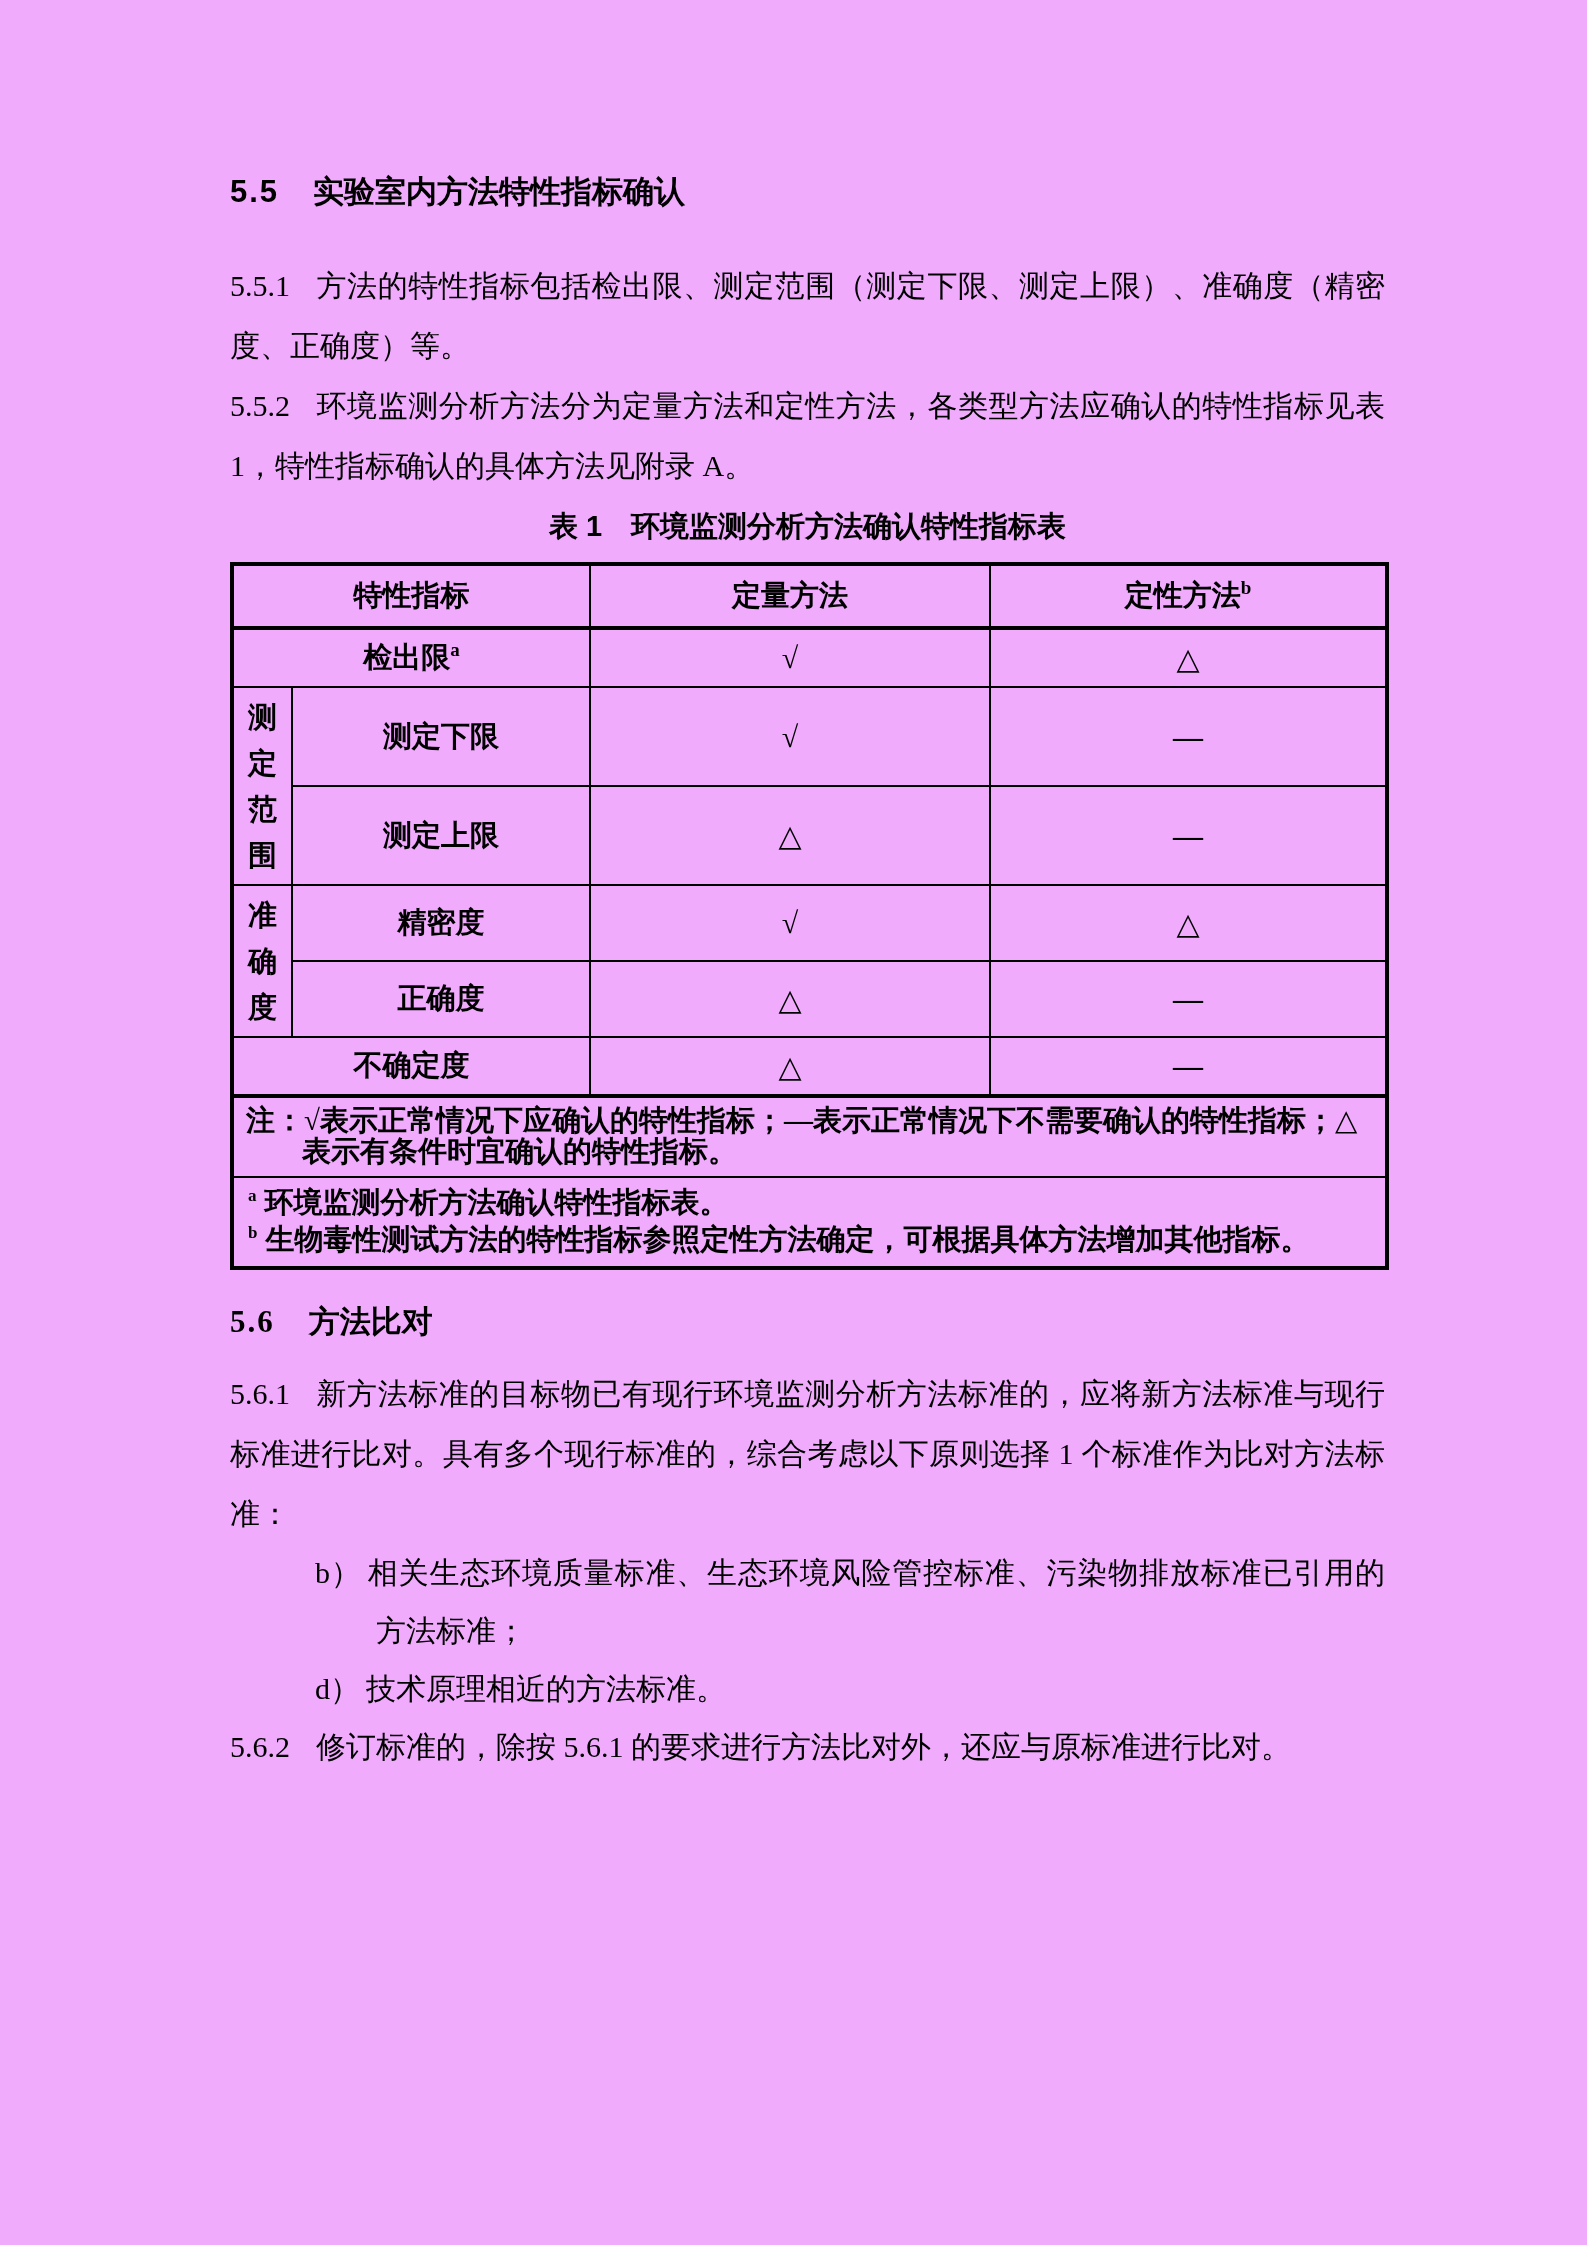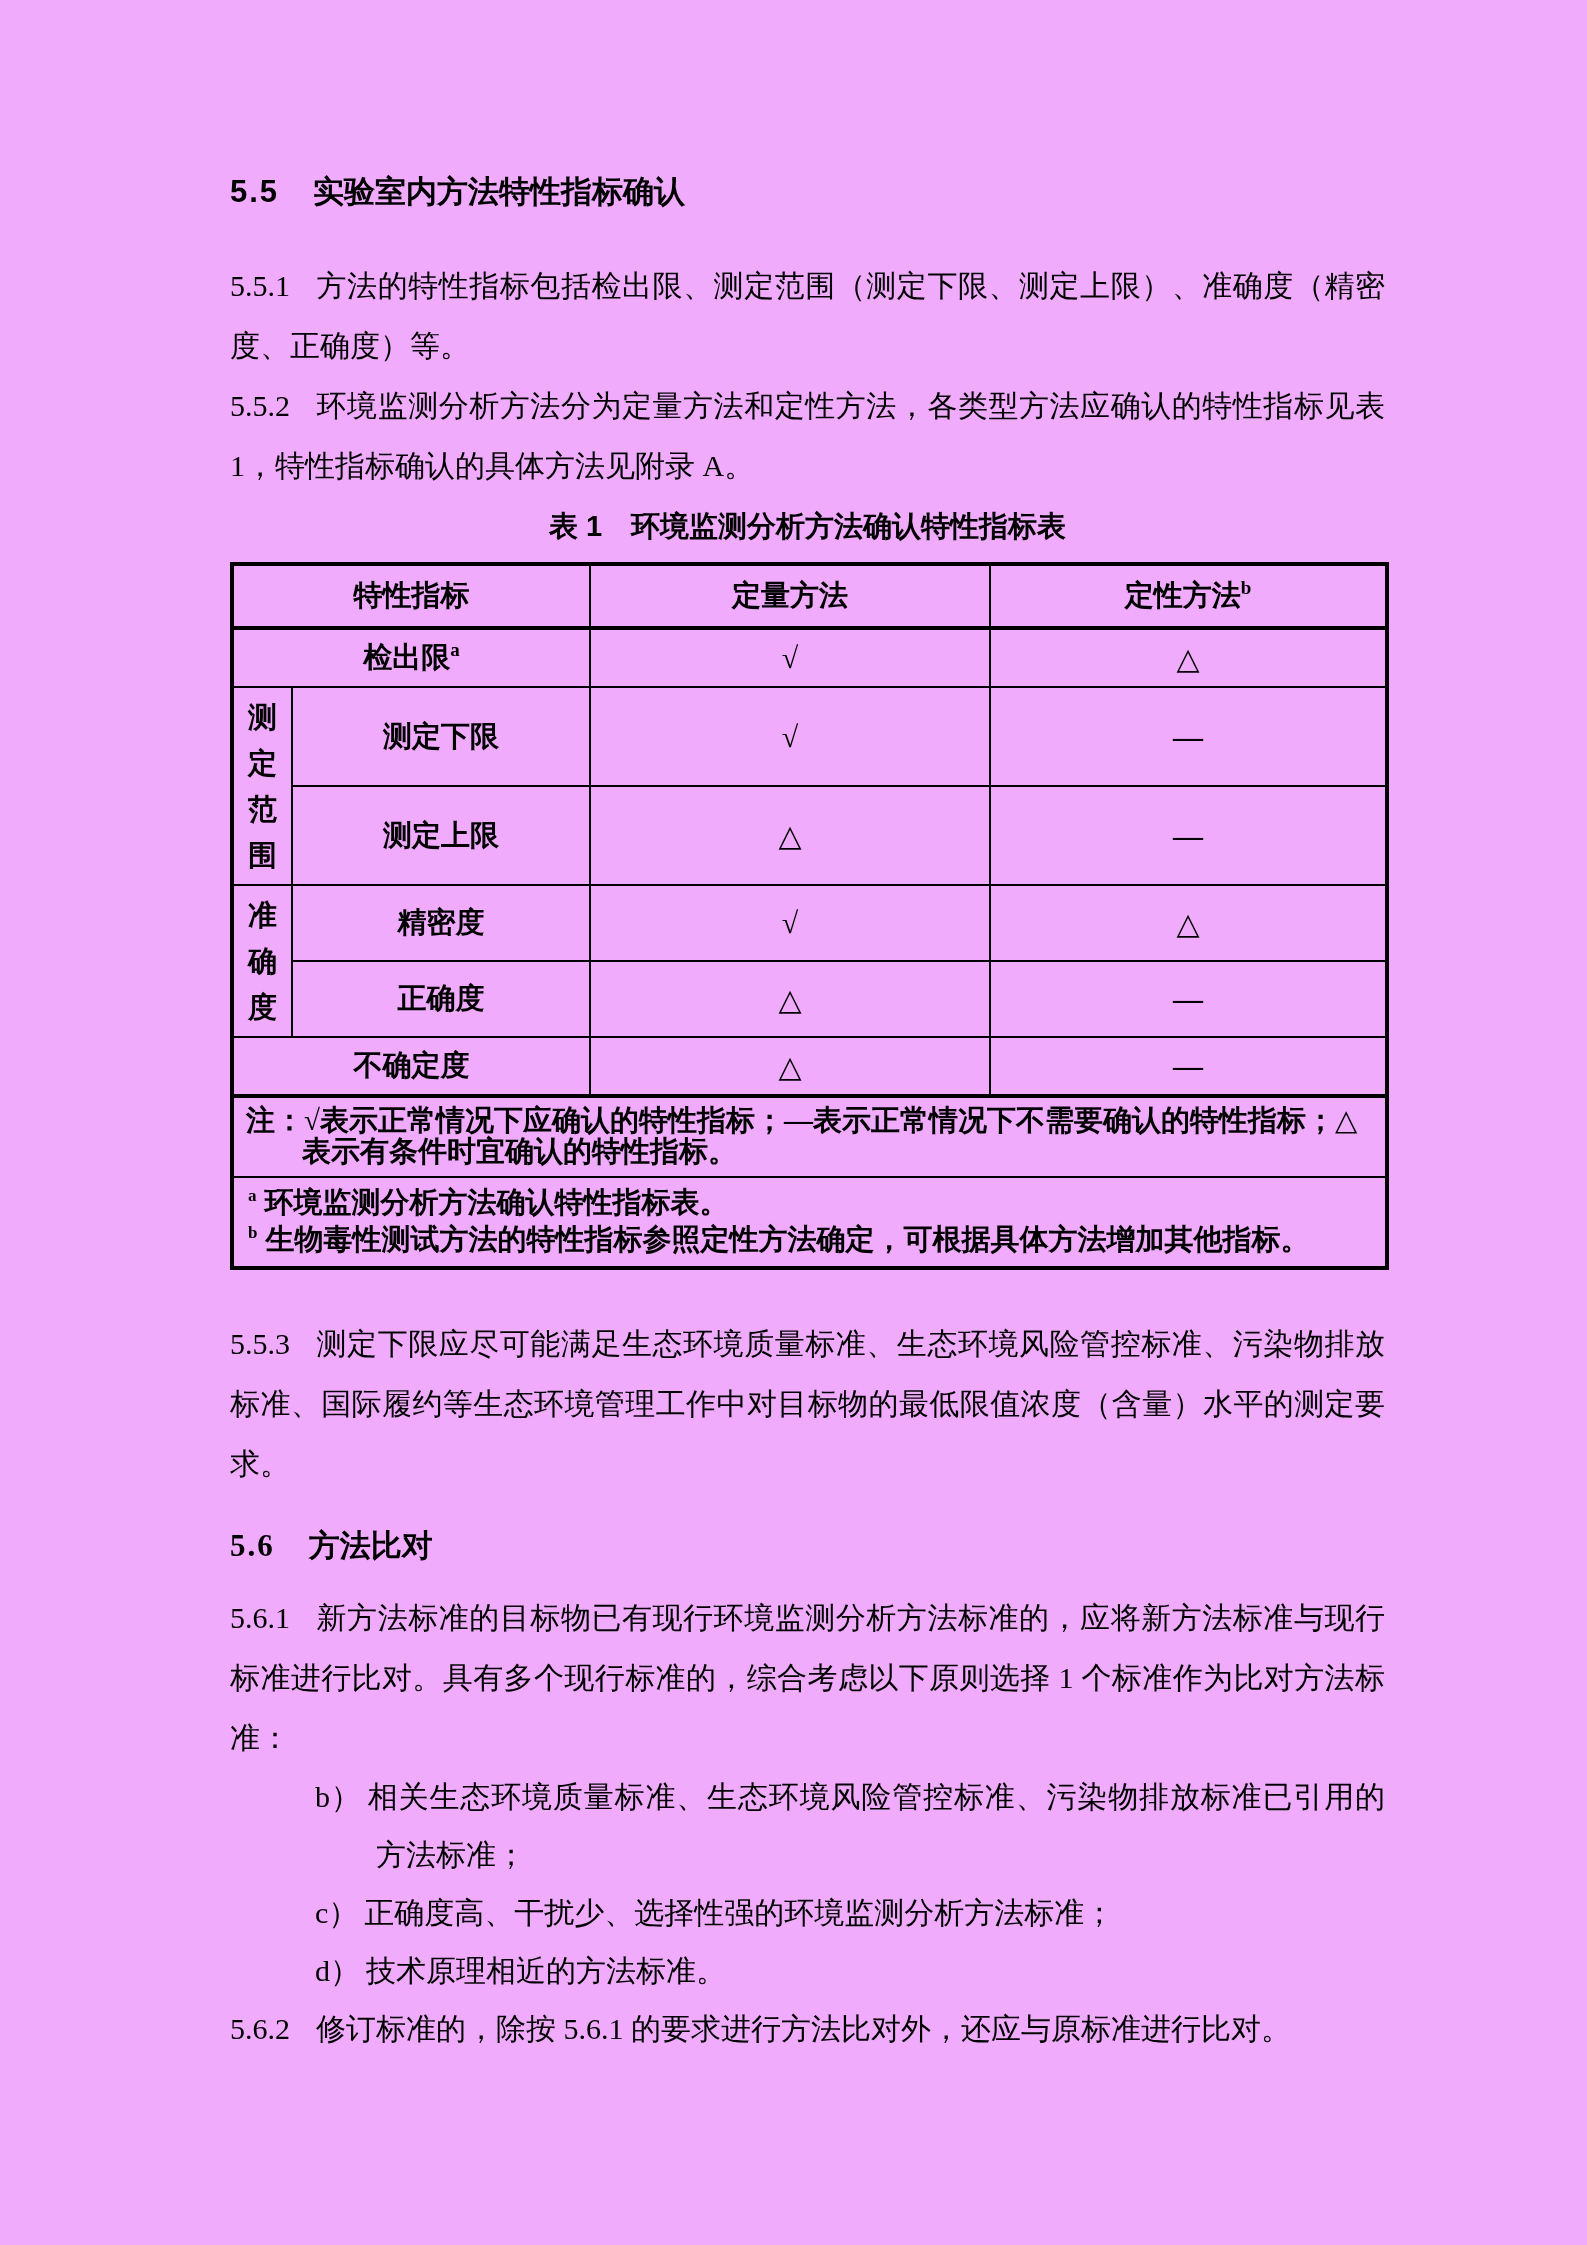--- a/index.html
+++ b/index.html
@@ -163,30 +163,28 @@
       </tr>
       <tr>
         <td colspan="4" class="tfoot">
           <div class="fnline"><sup>a</sup><span>环境监测分析方法确认特性指标表。</span></div>
           <div class="fnline"><sup>b</sup><span>生物毒性测试方法的特性指标参照定性方法确定，可根据具体方法增加其他指标。</span></div>
         </td>
       </tr>
     </tbody>
       </table>
 
-    <p class="body gap-top" style="margin-top:44px;"><span class="pnum">5.5.3</span><span>测定下限应尽可能满足生态环境质量标准、生态环境风险管控标准、污染物排放标准、国际履约等生态环境管理工作中对目标物的最低限值浓度（含量）水平的测定要求。</span></p>
 
 
     <h2 class="sec" style="margin-top:32px;margin-bottom:22px;font-family:Liberation Serif, serif;"><span class="hnum">5.6</span><span>方法比对</span></h2>
 
     <p class="body"><span class="pnum">5.6.1</span><span>新方法标准的目标物已有现行环境监测分析方法标准的，应将新方法标准与现行标准进行比对。具有多个现行标准的，综合考虑以下原则选择 1 个标准作为比对方法标准：</span></p>
 
     <ol class="cmp">
       <li><span class="marker">b）</span><span>相关生态环境质量标准、生态环境风险管控标准、污染物排放标准已引用的方法标准；</span></li>
-      <li><span class="marker">c）</span><span>正确度高、干扰少、选择性强的环境监测分析方法标准；</span></li>
       <li><span class="marker">d）</span><span>技术原理相近的方法标准。</span></li>
     </ol>
 
     <p class="body tight"><span class="pnum">5.6.2</span><span>修订标准的，除按 5.6.1 的要求进行方法比对外，还应与原标准进行比对。</span></p>
 
     <p class="body tight"></p>
 
   </div>
 </div>
 

